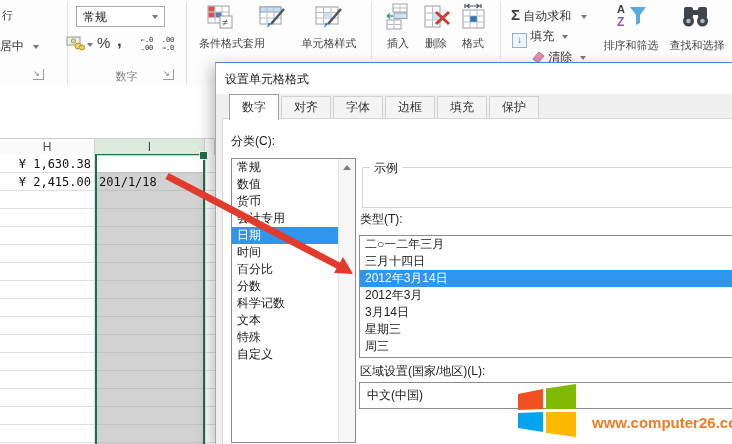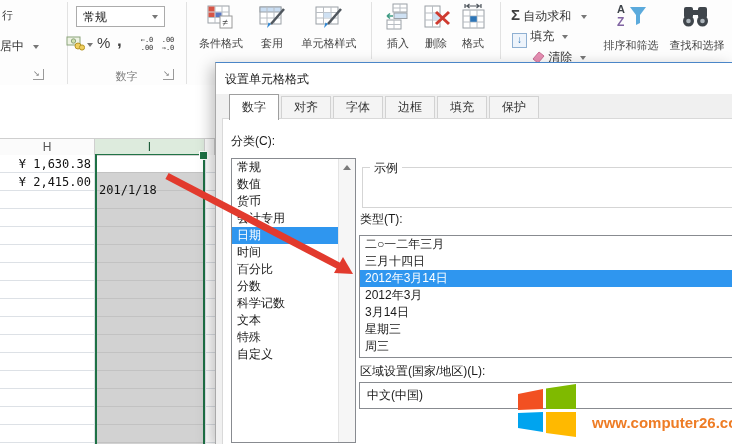--- a/index.html
+++ b/index.html
@@ -125,21 +125,21 @@
       <svg width="30" height="28">
         <rect x="2" y="4" width="21" height="17" fill="#fff" stroke="#9aa0a6"></rect>
         <rect x="2" y="4" width="21" height="5" fill="#c9ddf2" stroke="#9aa0a6"></rect>
         <line x1="9" y1="4" x2="9" y2="21" stroke="#b8bdc3"></line>
           <line x1="16" y1="4" x2="16" y2="21" stroke="#b8bdc3"></line>
         <line x1="2" y1="15" x2="23" y2="15" stroke="#b8bdc3"></line>
         <path d="M26 6 L13 21" stroke="#50575e" stroke-width="2.5"></path>
         <path d="M13 21 l-4 4 l1.5 -5.5 Z" fill="#2e86d2"></path>
       </svg>
     </div>
-    <div class="rlabel" style="left:250px;top:36px;width:44px;">套用</div>
+    <div class="rlabel" style="left:232px;top:36px;width:44px;">套用</div>
     <div class="rlabel" style="left:242px;top:50px;width:60px;margin-top:20px;">表格格式</div>
 
     <div class="abs" style="left:314px;top:3px;">
       <svg width="30" height="28">
         <rect x="2" y="4" width="22" height="17" fill="#fff" stroke="#9aa0a6"></rect>
         <line x1="9.5" y1="4" x2="9.5" y2="21" stroke="#b8bdc3"></line>
           <line x1="17" y1="4" x2="17" y2="21" stroke="#b8bdc3"></line>
         <line x1="2" y1="9.5" x2="24" y2="9.5" stroke="#b8bdc3"></line>
           <line x1="2" y1="15" x2="24" y2="15" stroke="#b8bdc3"></line>
         <rect x="9.7" y="9.7" width="7" height="5" fill="#cfe1f3"></rect>
@@ -238,21 +238,21 @@
       <div class="colhead" style="left:205px;width:10px;"></div>
     </div>
     <div id="grid">
       <div class="vline" style="left:94px;"></div>
       <div class="vline" style="left:205px;"></div>
       <div class="cellval" style="left:0;top:1px;width:91px;text-align:right;">¥ 1,630.38</div>
       <div class="cellval" style="left:0;top:19px;width:91px;text-align:right;">¥ 2,415.00</div>
       <div id="selection">
         <div id="active-cell"></div>
       </div>
-      <div class="cellval" style="left:99px;top:27px;text-align:center;">201/1/18</div>
+      <div class="cellval" style="left:99px;top:19px;text-align:center;">201/1/18</div>
       <div id="fill-handle"></div>
     </div>
   </div>
 
   <div id="dialog">
     <div id="dlg-titlebar">
       <div id="dlg-title">设置单元格格式</div>
     </div>
     <div id="tabs">
         <div class="tab sel">数字</div>

